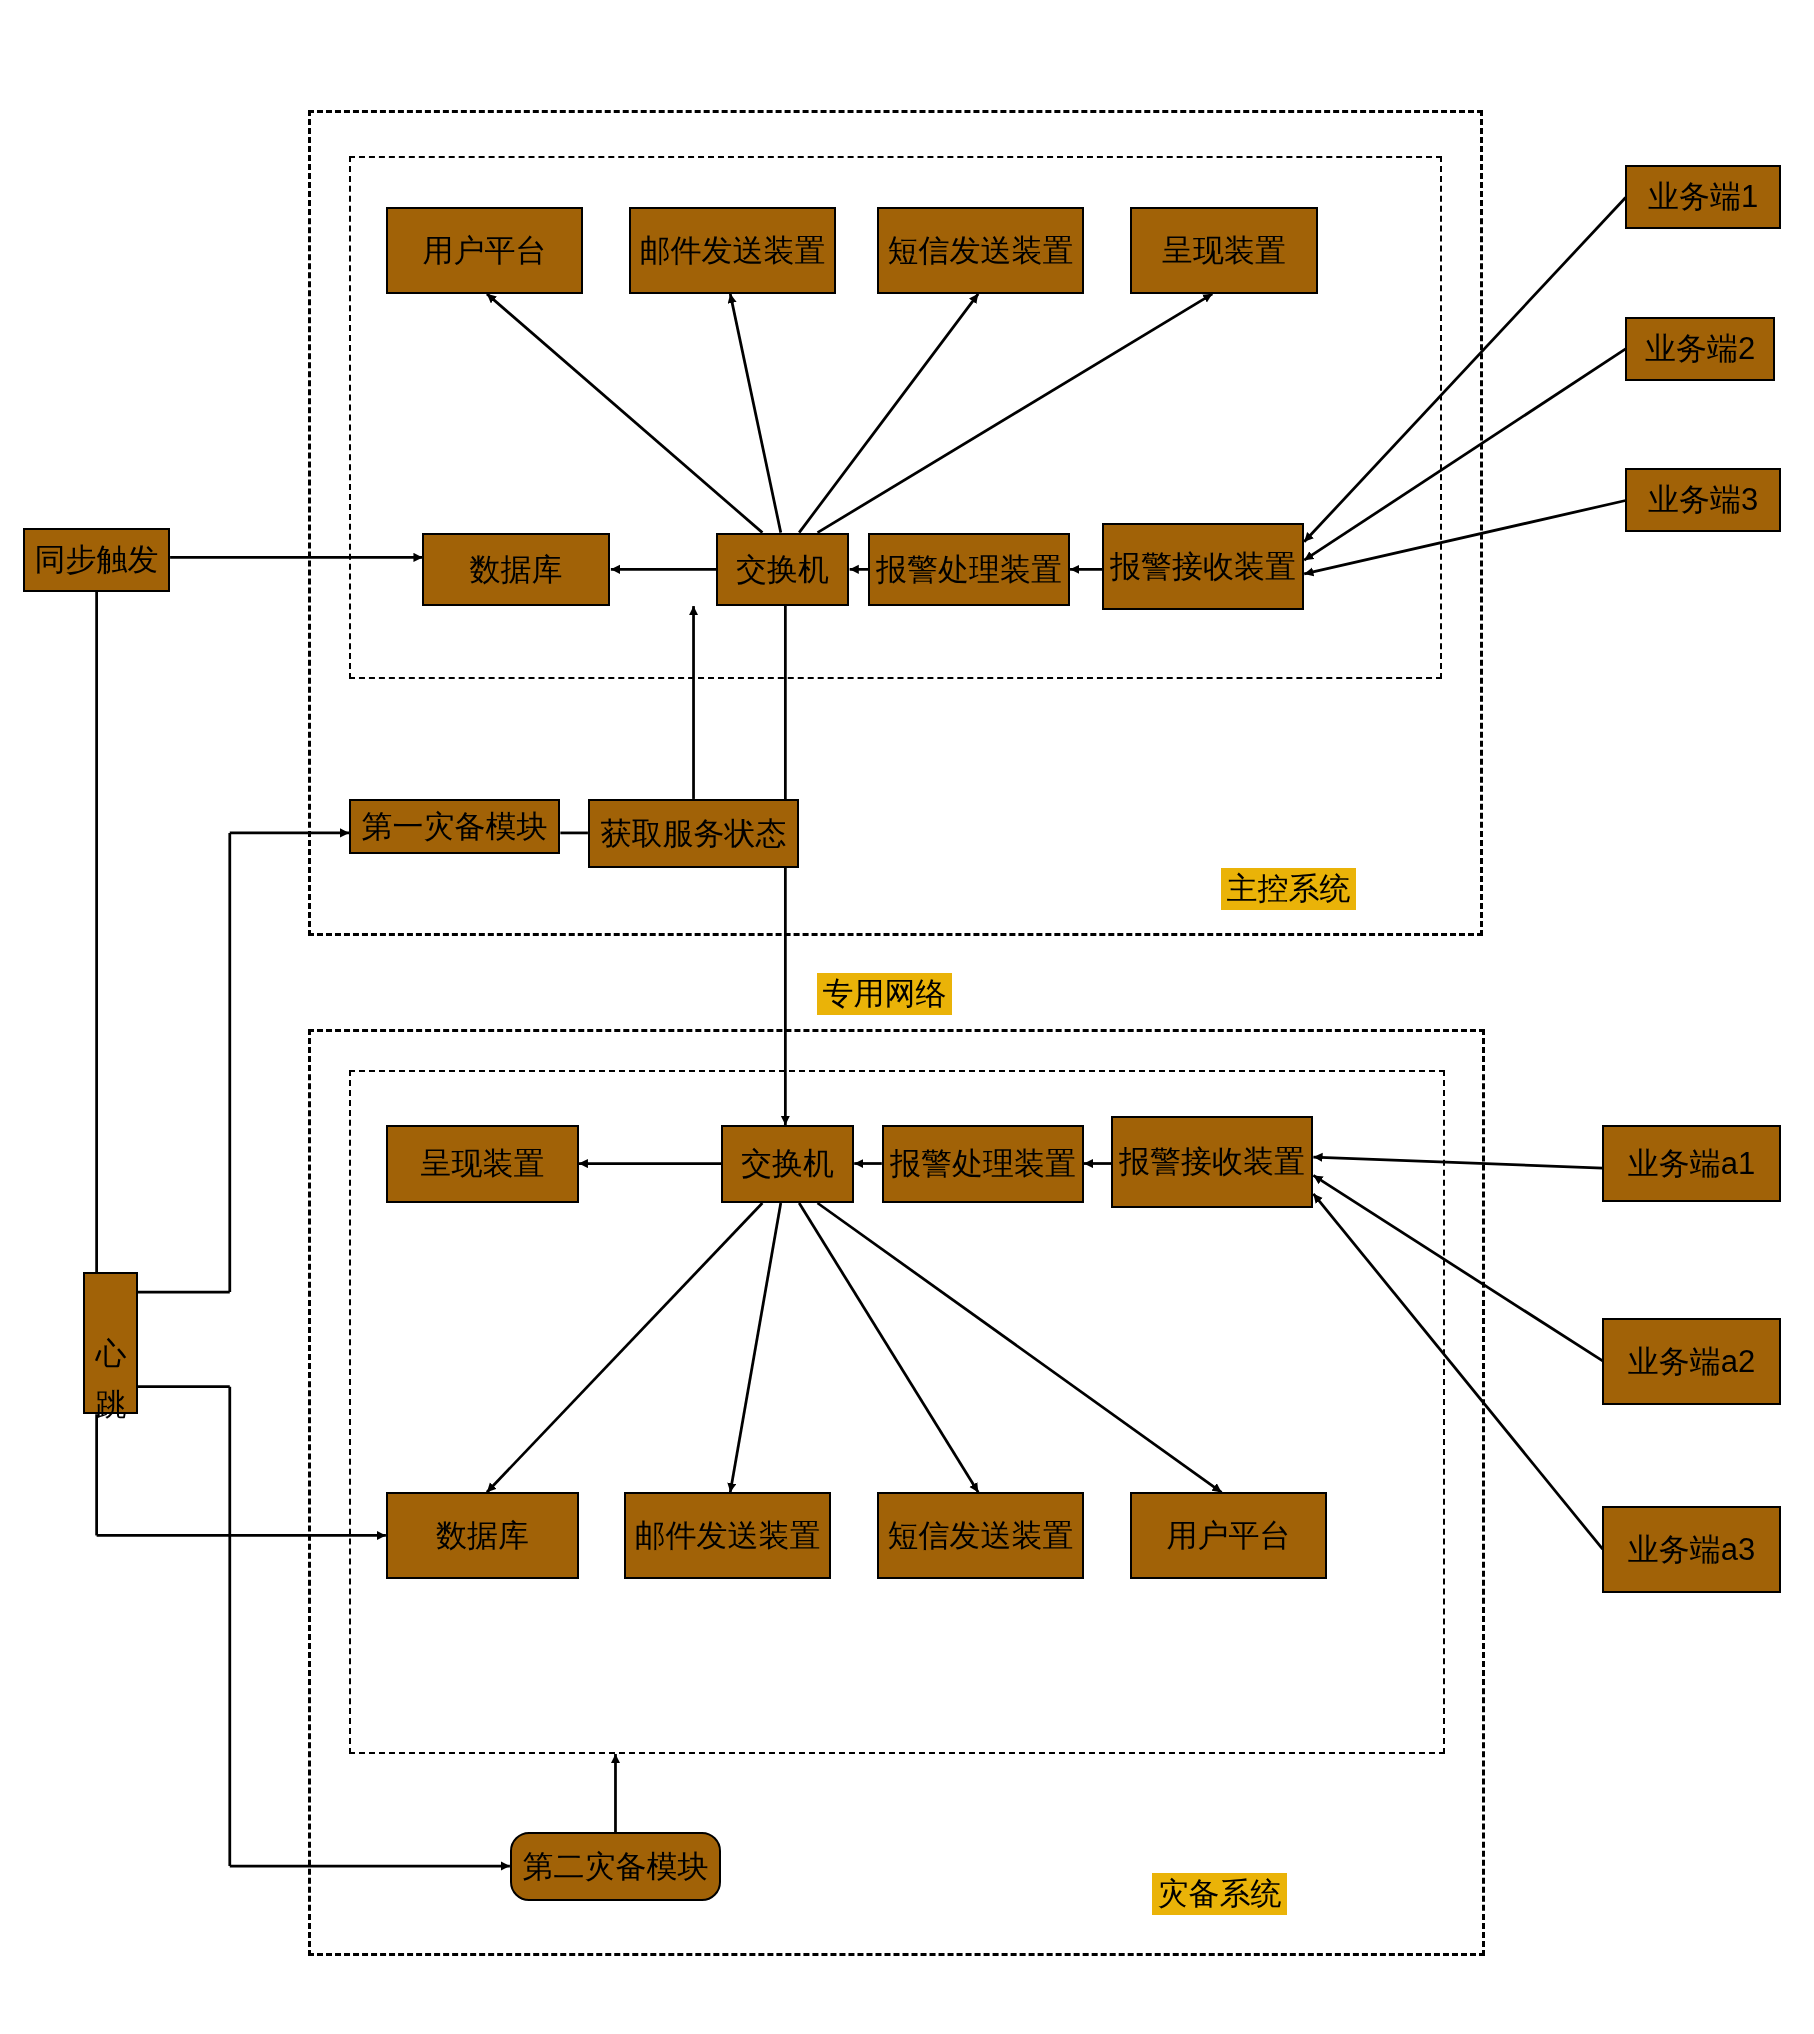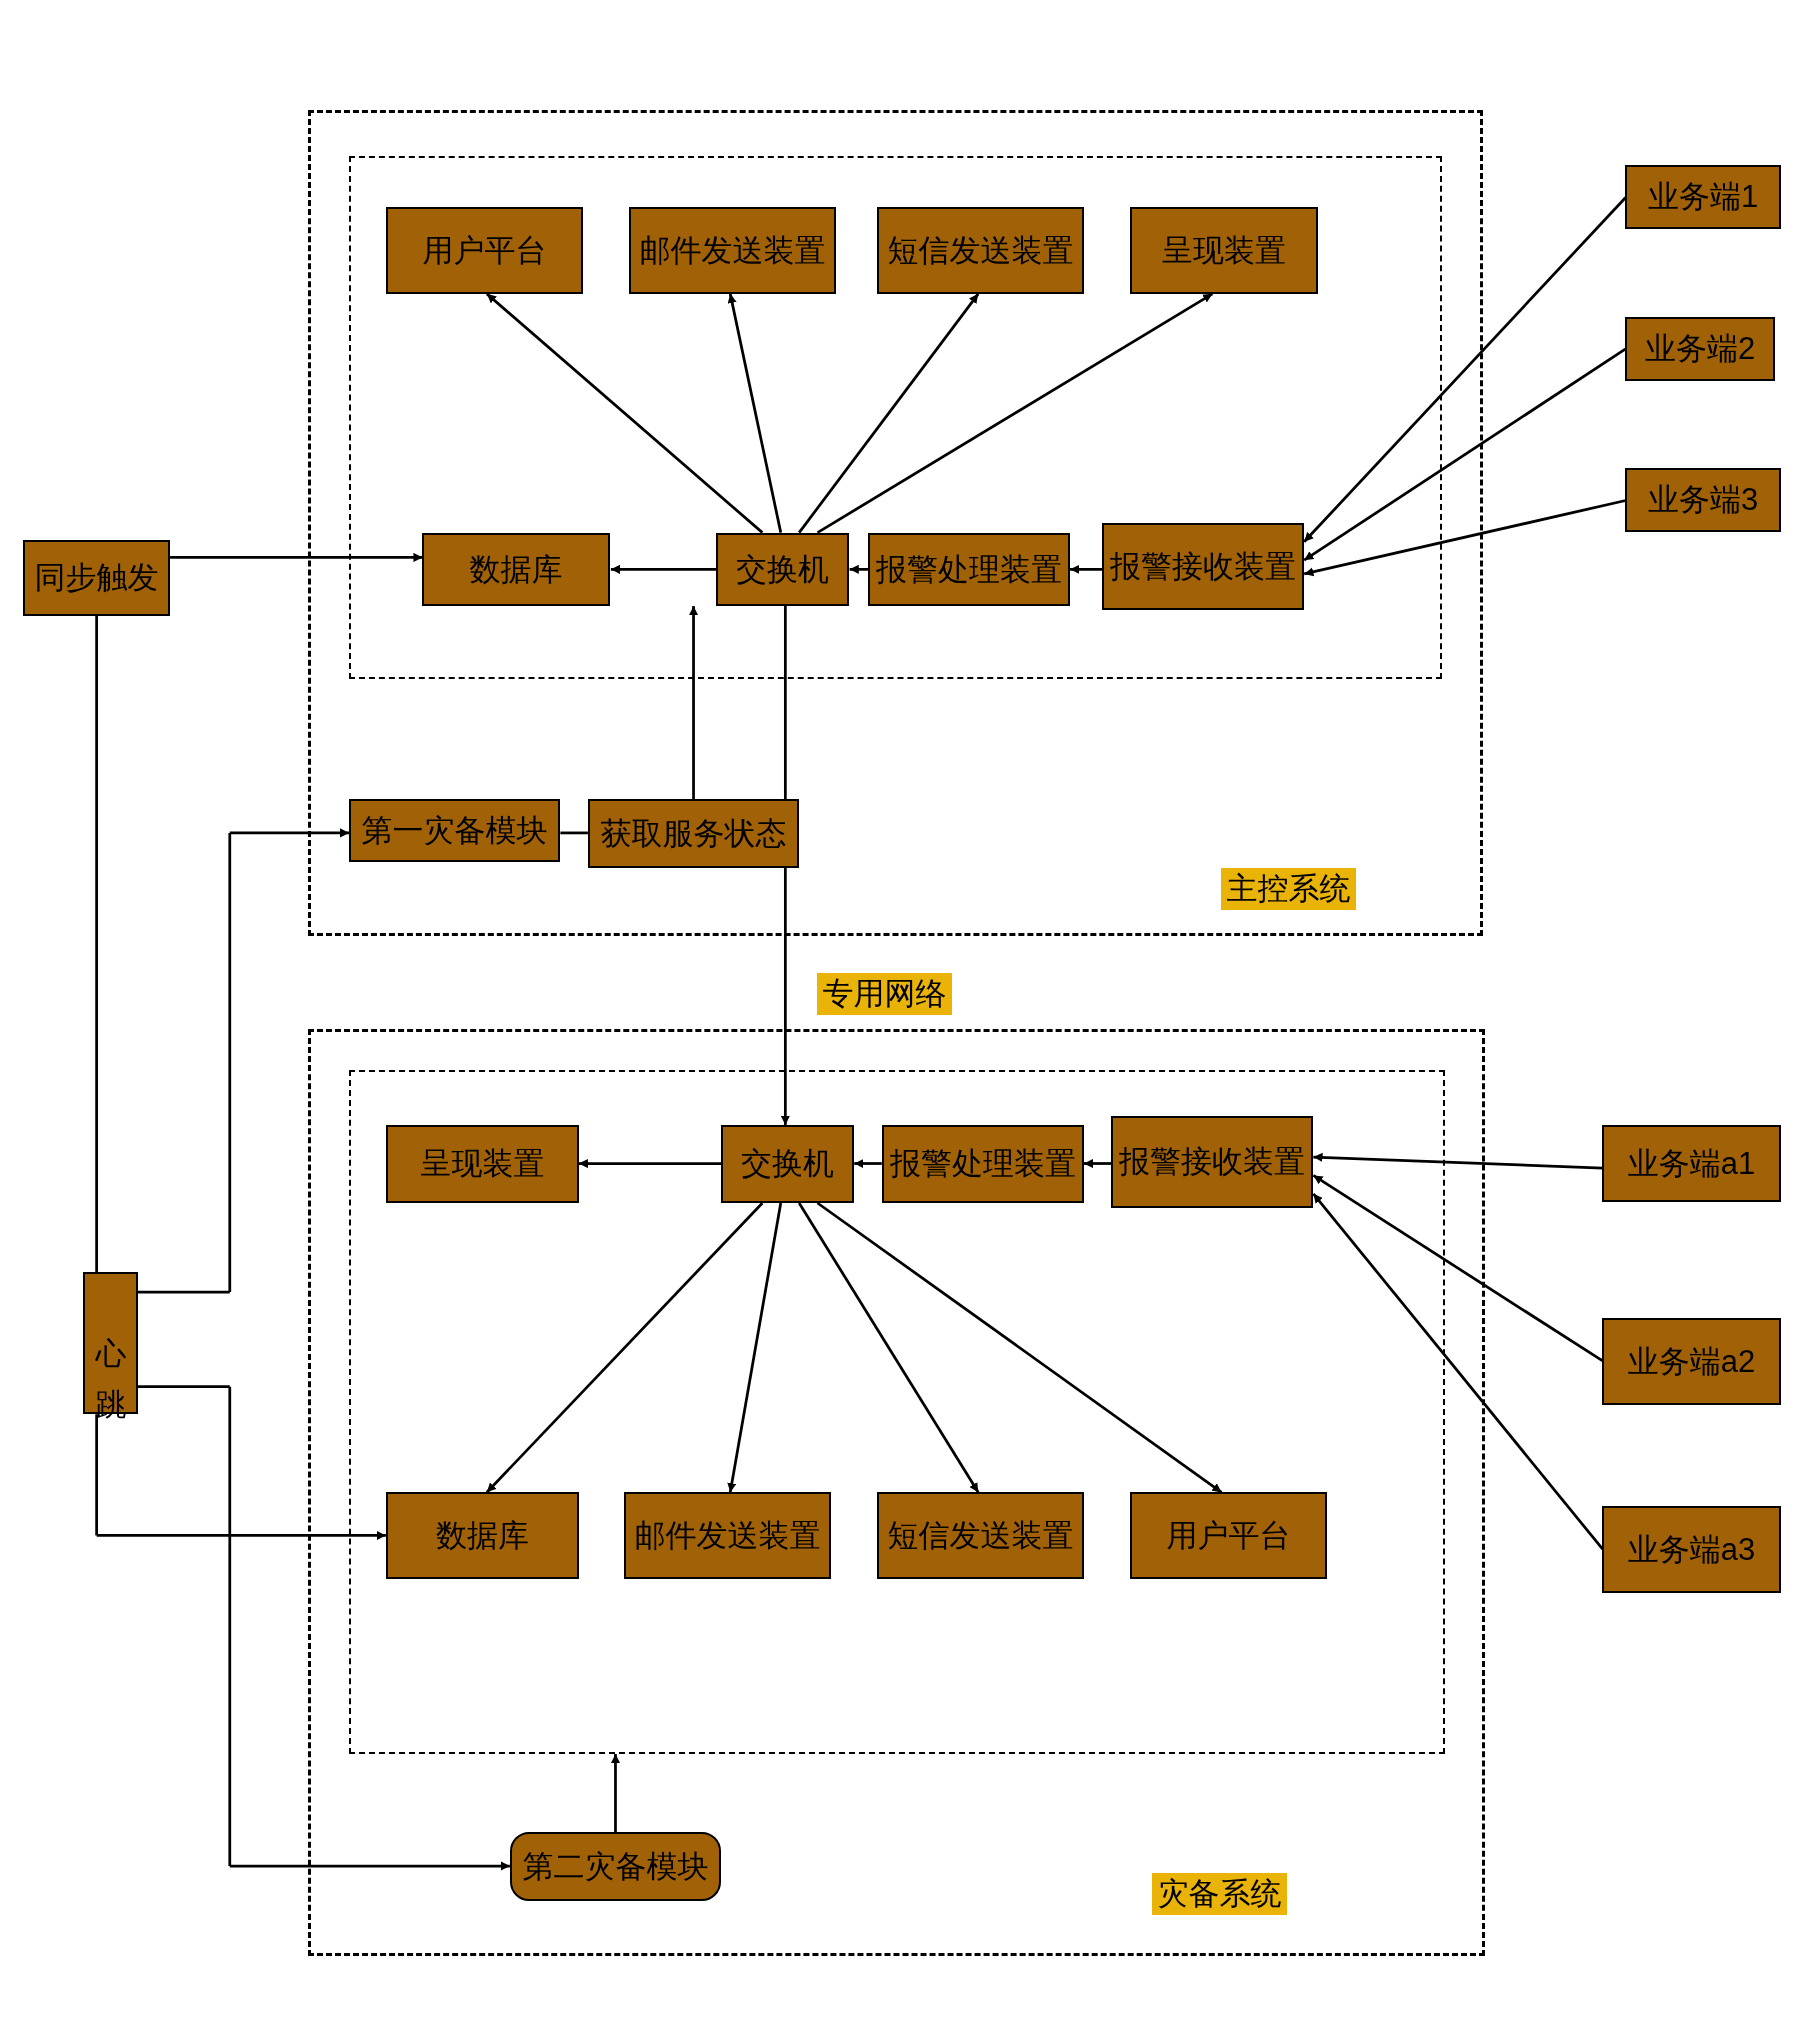--- a/index.html
+++ b/index.html
@@ -43,21 +43,21 @@
     left: 0; top: 0;
     width: 1815px;
     height: 2035px;
     z-index: 5;
     pointer-events: none;
   }
 </style>
 </head>
 <body>
 
-<div class="box" style="left:23px; top:540px; width:147px; height:76px;">
+<div class="box" style="left:23px; top:528px; width:147px; height:64px;">
   <span>同步触发</span>
 </div>
 <div class="box" style="left:83px; top:1272px; width:55px; height:142px; writing-mode: horizontal-tb;">
   <span style="writing-mode: vertical-rl; letter-spacing:11px;">心　跳</span>
 </div>
 
 <div class="dashed-outer" style="left:308px; top:110px; width:1175px; height:826px;"></div>
 <div class="dashed-inner" style="left:349px; top:156px; width:1093px; height:523px;"></div>
 <div class="label" style="left:1221px; top:868px;">主控系统</div>
 
@@ -80,21 +80,21 @@
 <div class="box" style="left:716px; top:533px; width:133px; height:73px;">
   <span>交换机</span>
 </div>
 <div class="box" style="left:868px; top:533px; width:202px; height:73px;">
   <span>报警处理装置</span>
 </div>
 <div class="box" style="left:1102px; top:523px; width:202px; height:87px;">
   <span>报警接收装置</span>
 </div>
 
-<div class="box" style="left:349px; top:799px; width:211px; height:63px;">
+<div class="box" style="left:349px; top:799px; width:211px; height:55px;">
   <span>第一灾备模块</span>
 </div>
 <div class="box" style="left:588px; top:799px; width:211px; height:69px;">
   <span>获取服务状态</span>
 </div>
 
 <div class="label" style="left:817px; top:973px;">专用网络</div>
 
 <div class="dashed-outer" style="left:308px; top:1029px; width:1177px; height:927px;"></div>
 <div class="dashed-inner" style="left:349px; top:1070px; width:1096px; height:684px;"></div>

